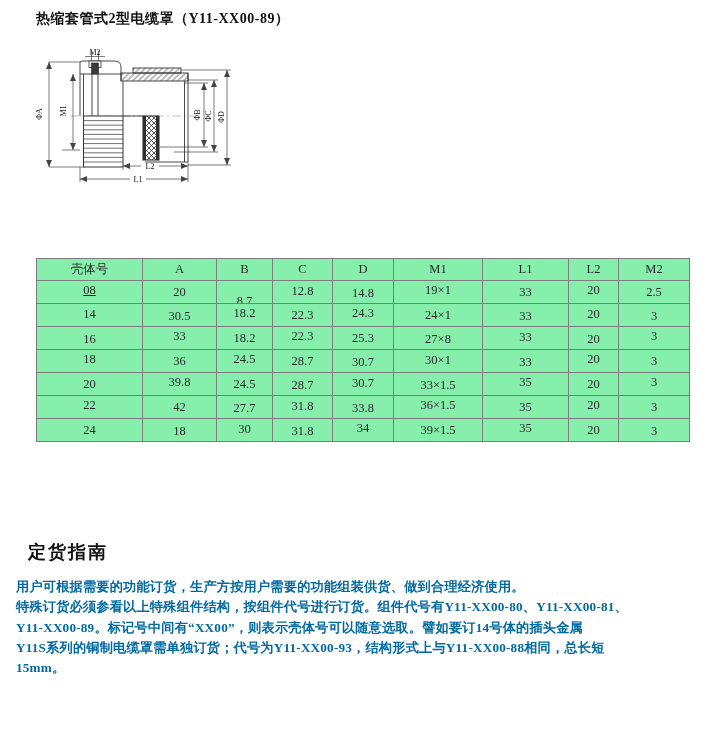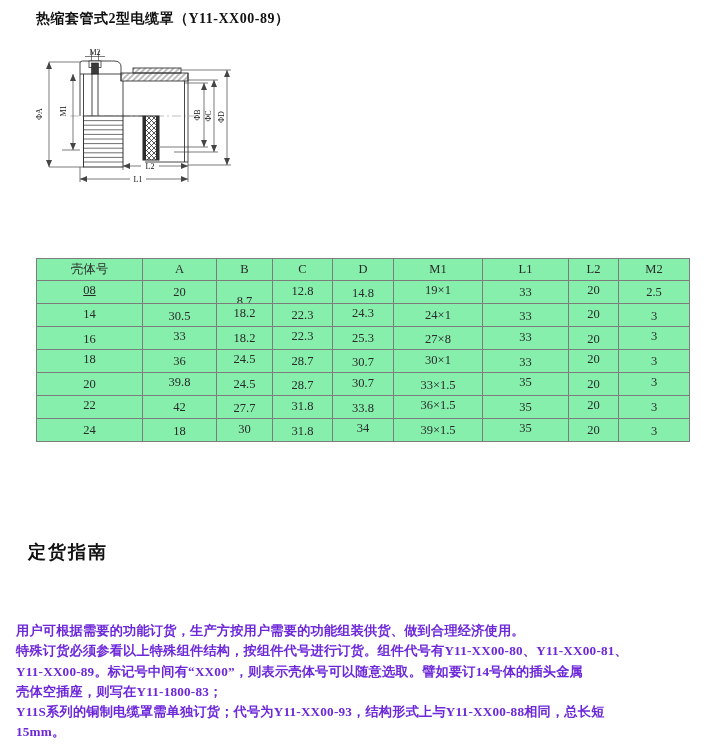--- a/index.html
+++ b/index.html
@@ -28,21 +28,21 @@
     font-weight:normal;font-size:12.5px;color:#2a2a2a;overflow:hidden;
   }
   table.spec th{height:21px;}
   table.spec td{height:22px;}
   .guide-heading{
     position:absolute;left:28px;top:540px;margin:0;
     font-size:18px;font-weight:bold;letter-spacing:2px;color:#111;
   }
   .guide-text{
     position:absolute;left:16px;top:577px;width:690px;
-    font-size:13.2px;font-weight:600;color:#6d28d9;margin-top:44px;
+    font-size:13.2px;font-weight:600;color:#0369a1;
   }
   .guide-line{
     white-space:pre;height:20.3px;line-height:20.3px;letter-spacing:0.2px;
   }
 </style>
 </head>
 <body>
 
 <div class="page">
 
@@ -262,18 +262,17 @@
         </tr>
       </tbody>
   </table>
 
   <h2 class="guide-heading">定货指南</h2>
 
   <div class="guide-text">
       <div class="guide-line">用户可根据需要的功能订货，生产方按用户需要的功能组装供货、做到合理经济使用。</div>
       <div class="guide-line">特殊订货必须参看以上特殊组件结构，按组件代号进行订货。组件代号有Y11-XX00-80、Y11-XX00-81、</div>
       <div class="guide-line">Y11-XX00-89。标记号中间有“XX00”，则表示壳体号可以随意选取。譬如要订14号体的插头金属</div>
-      <div class="guide-line">壳体空插座，则写在Y11-1800-83；</div>
       <div class="guide-line">Y11S系列的铜制电缆罩需单独订货；代号为Y11-XX00-93，结构形式上与Y11-XX00-88相同，总长短</div>
       <div class="guide-line">15mm。</div>
     </div>
 
 </div>
 
 </body></html>

